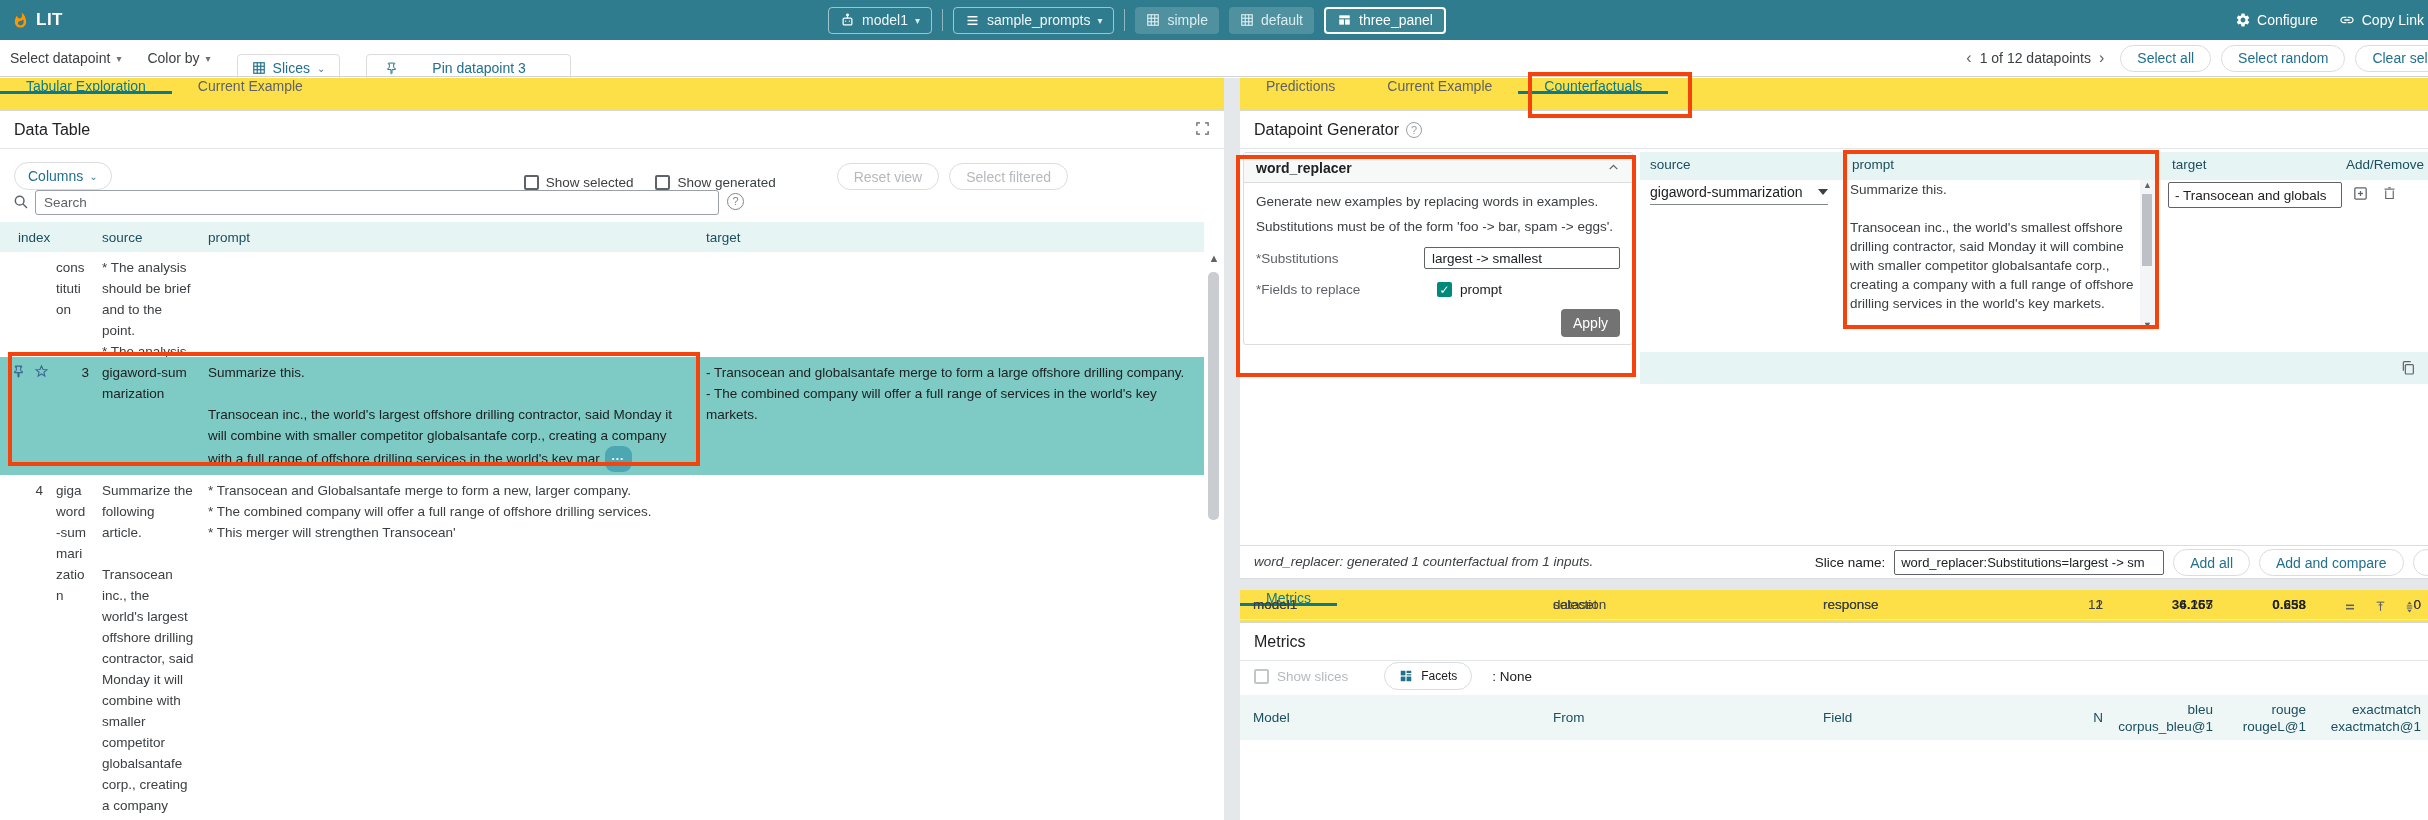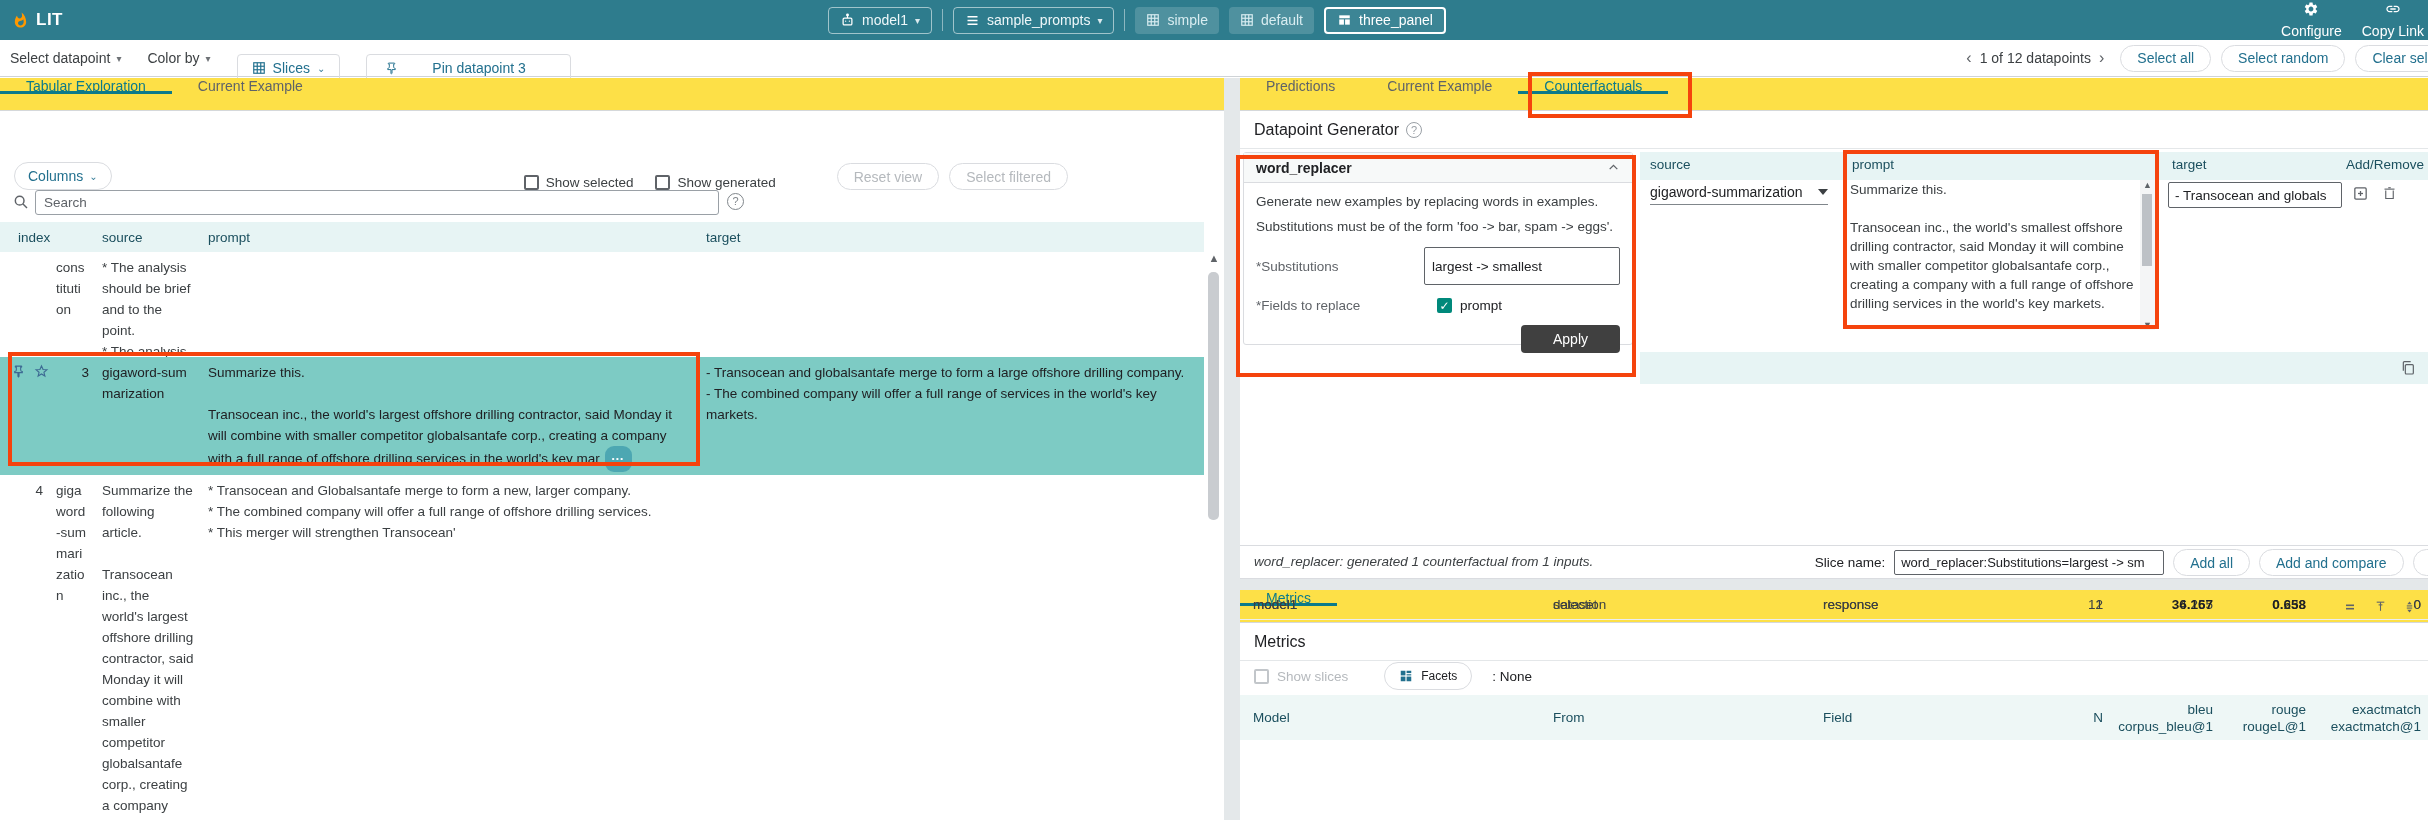--- a/index.html
+++ b/index.html
@@ -9,21 +9,21 @@
   
   .topbar { position:absolute; left:0; top:0; width:2428px; height:40px; background:#2e7c8d; color:#fff; }
   .brand { position:absolute; left:12px; top:0; height:40px; display:flex; align-items:center; gap:7px; font-size:17px; font-weight:bold; letter-spacing:.5px; }
   .chips { position:absolute; left:828px; top:0; height:40px; display:flex; align-items:center; gap:10px; }
   .chip { height:27px; display:flex; align-items:center; gap:7px; padding:0 11px; border-radius:4px; font-size:14px; color:#eef7f9; cursor:pointer; }
   .chip.outline { border:1px solid rgba(255,255,255,.55); }
   .chip.soft { background:rgba(255,255,255,.16); color:#d9edf1; }
   .chip.activelay { border:2px solid #fff; color:#fff; background:rgba(255,255,255,.07); }
   .vdiv { width:1px; height:22px; background:rgba(255,255,255,.45); }
   .topbar-right { position:absolute; right:4px; top:0; height:40px; display:flex; align-items:center; gap:20px; font-size:14px; }
-  .topbar-right .tb-btn { display:flex; align-items:center; gap:6px; cursor:pointer;flex-direction:column; }
+  .topbar-right .tb-btn { display:flex; align-items:center; gap:6px; cursor:pointer; }
   .caret { font-size:10px; opacity:.9; }
 
   
   .toolbar2 { position:absolute; left:0; top:40px; width:2428px; height:37px; background:#fff; border-bottom:1px solid #cfd3d6; }
   .t2-left { position:absolute; left:10px; top:0; height:36px; display:flex; align-items:center; gap:26px; }
   .t2-label { font-size:14px; color:#3c4043; display:flex; align-items:center; gap:6px; cursor:pointer; }
   .t2-label .caret { color:#5f6368; }
   .t2-chip { height:28px; display:flex; align-items:center; gap:7px; padding:0 14px; border:1px solid #dadce0; border-radius:4px; color:#22708e; font-size:14px; cursor:pointer;margin-top:20px; }
   .t2-right { position:absolute; right:-54px; top:0; height:36px; display:flex; align-items:center; gap:10px; }
   .pagenav { display:flex; align-items:center; gap:8px; font-size:14px; color:#3c4043; margin-right:6px; }
@@ -84,24 +84,24 @@
   .rt-title-row { top:33px; width:1188px; gap:7px; }
   .qcircle { width:16px; height:16px; border:1.5px solid #9aa0a6; border-radius:50%; color:#9aa0a6; font-size:11px; text-align:center; line-height:14px; }
 
   .gen-panel { position:absolute; left:3px; top:74px; width:390px; height:193px; border:1px solid #dadce0; border-radius:3px; background:#fff; }
   .gen-head { height:30px; background:#f7f9f9; border-bottom:1px solid #dadce0; display:flex; align-items:center; padding:0 12px; font-size:14px; font-weight:bold; color:#202124; }
   .gen-head .collapse { margin-left:auto; color:#5f6368; }
   .gen-body { padding:11px 12px 0; font-size:13.5px; color:#3c4043; }
   .gen-desc2 { margin-top:10px; }
   .gen-field { margin-top:13px; display:flex; align-items:center;justify-content:space-between; }
   .gen-label { color:#5f6368; }
-  .gen-input { margin-left:auto; width:196px; height:38px; border:1px solid #5f6368; border-radius:2px; font-size:13.5px; padding:0 7px; color:#202124; font-family:inherit; outline:none; }
+  .gen-input { margin-left:auto; width:196px; height:22px; border:1px solid #5f6368; border-radius:2px; font-size:13.5px; padding:0 7px; color:#202124; font-family:inherit; outline:none; }
   .gen-cbwrap { margin-left:auto; margin-right:118px; display:flex; align-items:center; gap:8px; color:#202124; }
   .gen-apply-row { margin-top:12px; display:flex; justify-content:flex-end; }
-  .apply-btn { background:#404040; color:#fff; border:none; border-radius:4px; font-size:14px; padding:6px 32px; font-family:inherit; cursor:pointer; }
+  .apply-btn { background:#737373; color:#fff; border:none; border-radius:4px; font-size:14px; padding:6px 12px; font-family:inherit; cursor:pointer; }
 
   .gen-thead { position:absolute; left:400px; top:74px; width:788px; height:28px; background:#e7f4f4; font-size:13.5px; color:#1b4f5e; }
   .gen-thead span { position:absolute; top:5px; }
   .gh-source { left:10px; } .gh-prompt { left:212px; } .gh-target { left:532px; } .gh-addrm { left:706px; }
   .src-select { position:absolute; left:410px; top:106px; width:178px; border-bottom:1px solid #80868b; padding-bottom:4px; font-size:14px; color:#202124; display:flex; align-items:center; cursor:pointer; }
   .src-select .tri { margin-left:auto; width:0; height:0; border-left:5px solid transparent; border-right:5px solid transparent; border-top:6px solid #3c4043; }
   .prompt-box { position:absolute; left:610px; top:102px; width:306px; height:150px; font-size:13.5px; line-height:19px; color:#3c4043; white-space:pre-line; overflow:hidden; padding-right:20px; }
   .pb-scroll { position:absolute; left:900px; top:102px; width:15px; height:150px; background:#f4f5f6; }
   .pb-scroll .sarr { color:#5f6368; font-size:9px; text-align:center; }
   .pb-scroll .thumb { position:absolute; left:2px; top:14px; width:10px; height:72px; background:#bdc1c6; }
@@ -279,20 +279,31 @@
       <span class="pill-btn">Select all</span>
       <span class="pill-btn">Select random</span>
       <span class="pill-btn">Clear selection</span>
     </div>
   </div>
 
   <section class="left-panel">
     <div class="tabbar lp-tabbar">
       <div class="tab active">Tabular Exploration</div>
       <div class="tab">Current Example</div>
+    </div>
+    <div class="module-title-row dt-title-row">
+      <span>Data Table</span>
+      <span class="expand-ic">
+          <svg width="15" height="15" viewBox="0 0 24 24" fill="none" stroke="currentColor" stroke-width="2">
+            <path d="M3 8V3h5"></path>
+            <path d="M16 3h5v5"></path>
+            <path d="M21 16v5h-5"></path>
+            <path d="M8 21H3v-5"></path>
+          </svg>
+        </span>
     </div>
     <div class="dt-controls">
       <span class="columns-chip">
         <span>Columns</span>
         <span class="caret">⌄</span>
       </span>
       <span class="cb-row cb1">
         <span class="cb"></span>
         <span>Show selected</span>
       </span>

